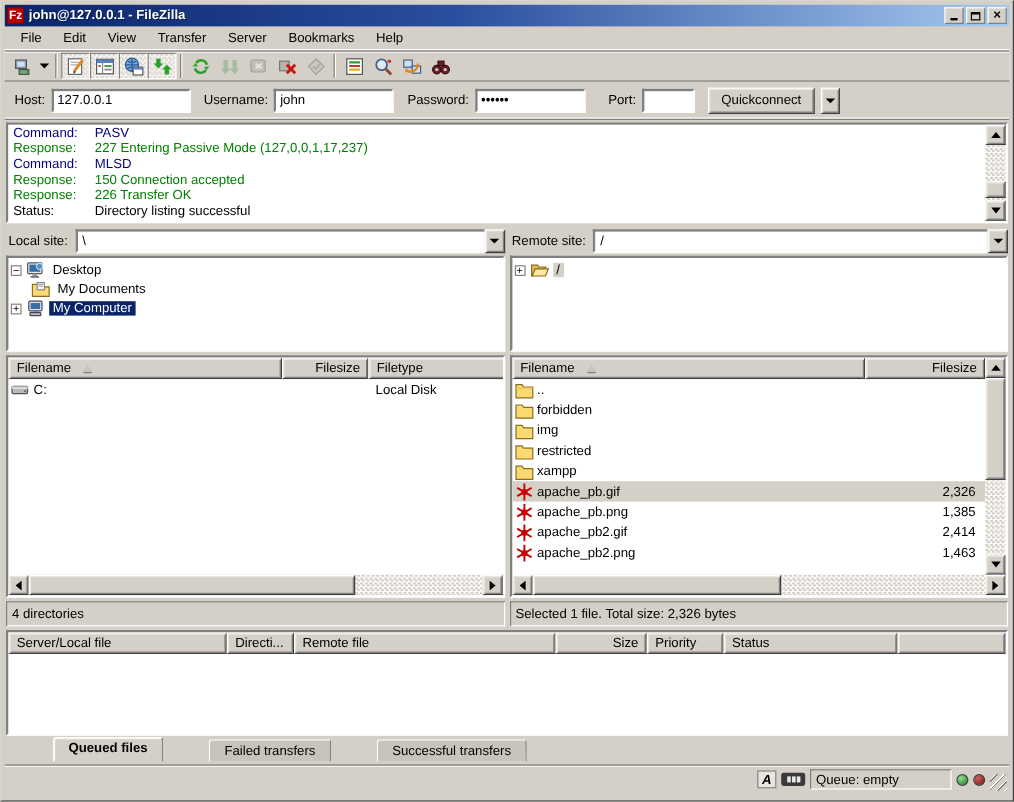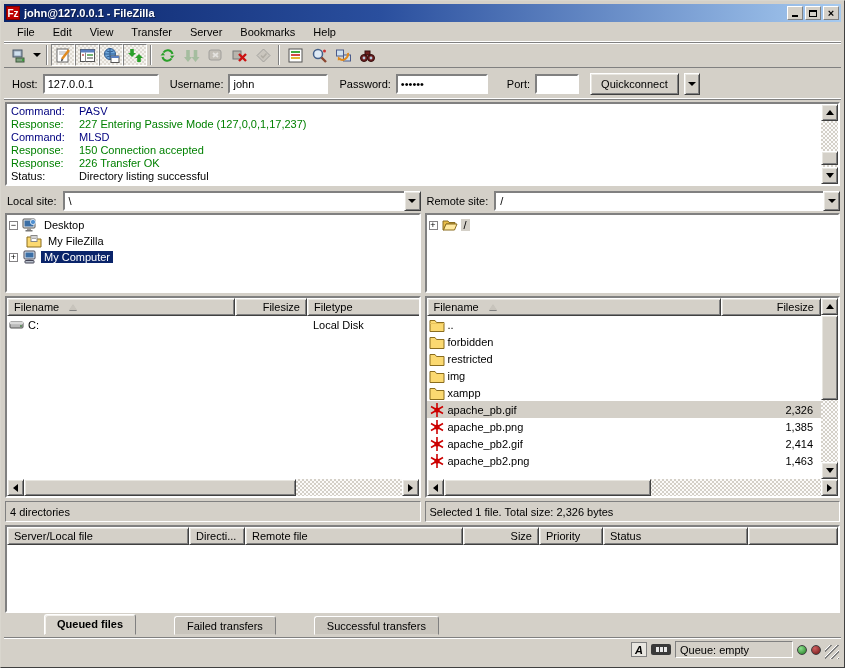--- a/index.html
+++ b/index.html
@@ -389,21 +389,21 @@
         </div>
         <div class="treerow" style="padding-left:17px">
           <span class="ticon">
             <svg viewBox="0 0 16 16">
                 <path d="M1 4h5l1.5 2H15v8H1z" fill="#fbd971" stroke="#8a6d1f"></path>
                 <rect x="5" y="2.5" width="6" height="6" fill="#fff" stroke="#888"></rect>
                 <line x1="6" y1="4" x2="10" y2="4" stroke="#aaa"></line>
                 <line x1="6" y1="5.5" x2="10" y2="5.5" stroke="#aaa"></line>
               </svg>
           </span>
-          <span class="tlabel">My FileZilla</span>
+          <span class="tlabel">My Documents</span>
         </div>
         <div class="treerow">
           <span class="expander">+</span>
           <span class="ticon">
             <svg viewBox="0 0 16 16">
                 <rect x="2" y="2" width="11" height="8" rx="1" fill="#dfe7f0" stroke="#445"></rect>
                 <rect x="3.5" y="3.5" width="8" height="5" fill="#3b6ea5"></rect>
                 <rect x="5.5" y="10" width="4" height="1.5" fill="#889"></rect>
                 <rect x="3" y="11.5" width="9" height="2.5" rx="0.5" fill="#b8c0cc" stroke="#445"></rect>
               </svg>
@@ -512,30 +512,30 @@
                       </svg></span>
                     <span>forbidden</span>
                   </span>
                 <span class="fsize"></span>
               </div>
               <div class="lrow">
                 <span class="fname">
                     <span class="ficon"><svg viewBox="0 0 16 16">
                         <path d="M1 3.5h5l1.5 2H15v9H1z" fill="#fbd971" stroke="#8a6d1f"></path>
                       </svg></span>
+                    <span>img</span>
+                  </span>
+                <span class="fsize"></span>
+              </div>
+              <div class="lrow">
+                <span class="fname">
+                    <span class="ficon"><svg viewBox="0 0 16 16">
+                        <path d="M1 3.5h5l1.5 2H15v9H1z" fill="#fbd971" stroke="#8a6d1f"></path>
+                      </svg></span>
                     <span>restricted</span>
-                  </span>
-                <span class="fsize"></span>
-              </div>
-              <div class="lrow">
-                <span class="fname">
-                    <span class="ficon"><svg viewBox="0 0 16 16">
-                        <path d="M1 3.5h5l1.5 2H15v9H1z" fill="#fbd971" stroke="#8a6d1f"></path>
-                      </svg></span>
-                    <span>img</span>
                   </span>
                 <span class="fsize"></span>
               </div>
               <div class="lrow">
                 <span class="fname">
                     <span class="ficon"><svg viewBox="0 0 16 16">
                         <path d="M1 3.5h5l1.5 2H15v9H1z" fill="#fbd971" stroke="#8a6d1f"></path>
                       </svg></span>
                     <span>xampp</span>
                   </span>

